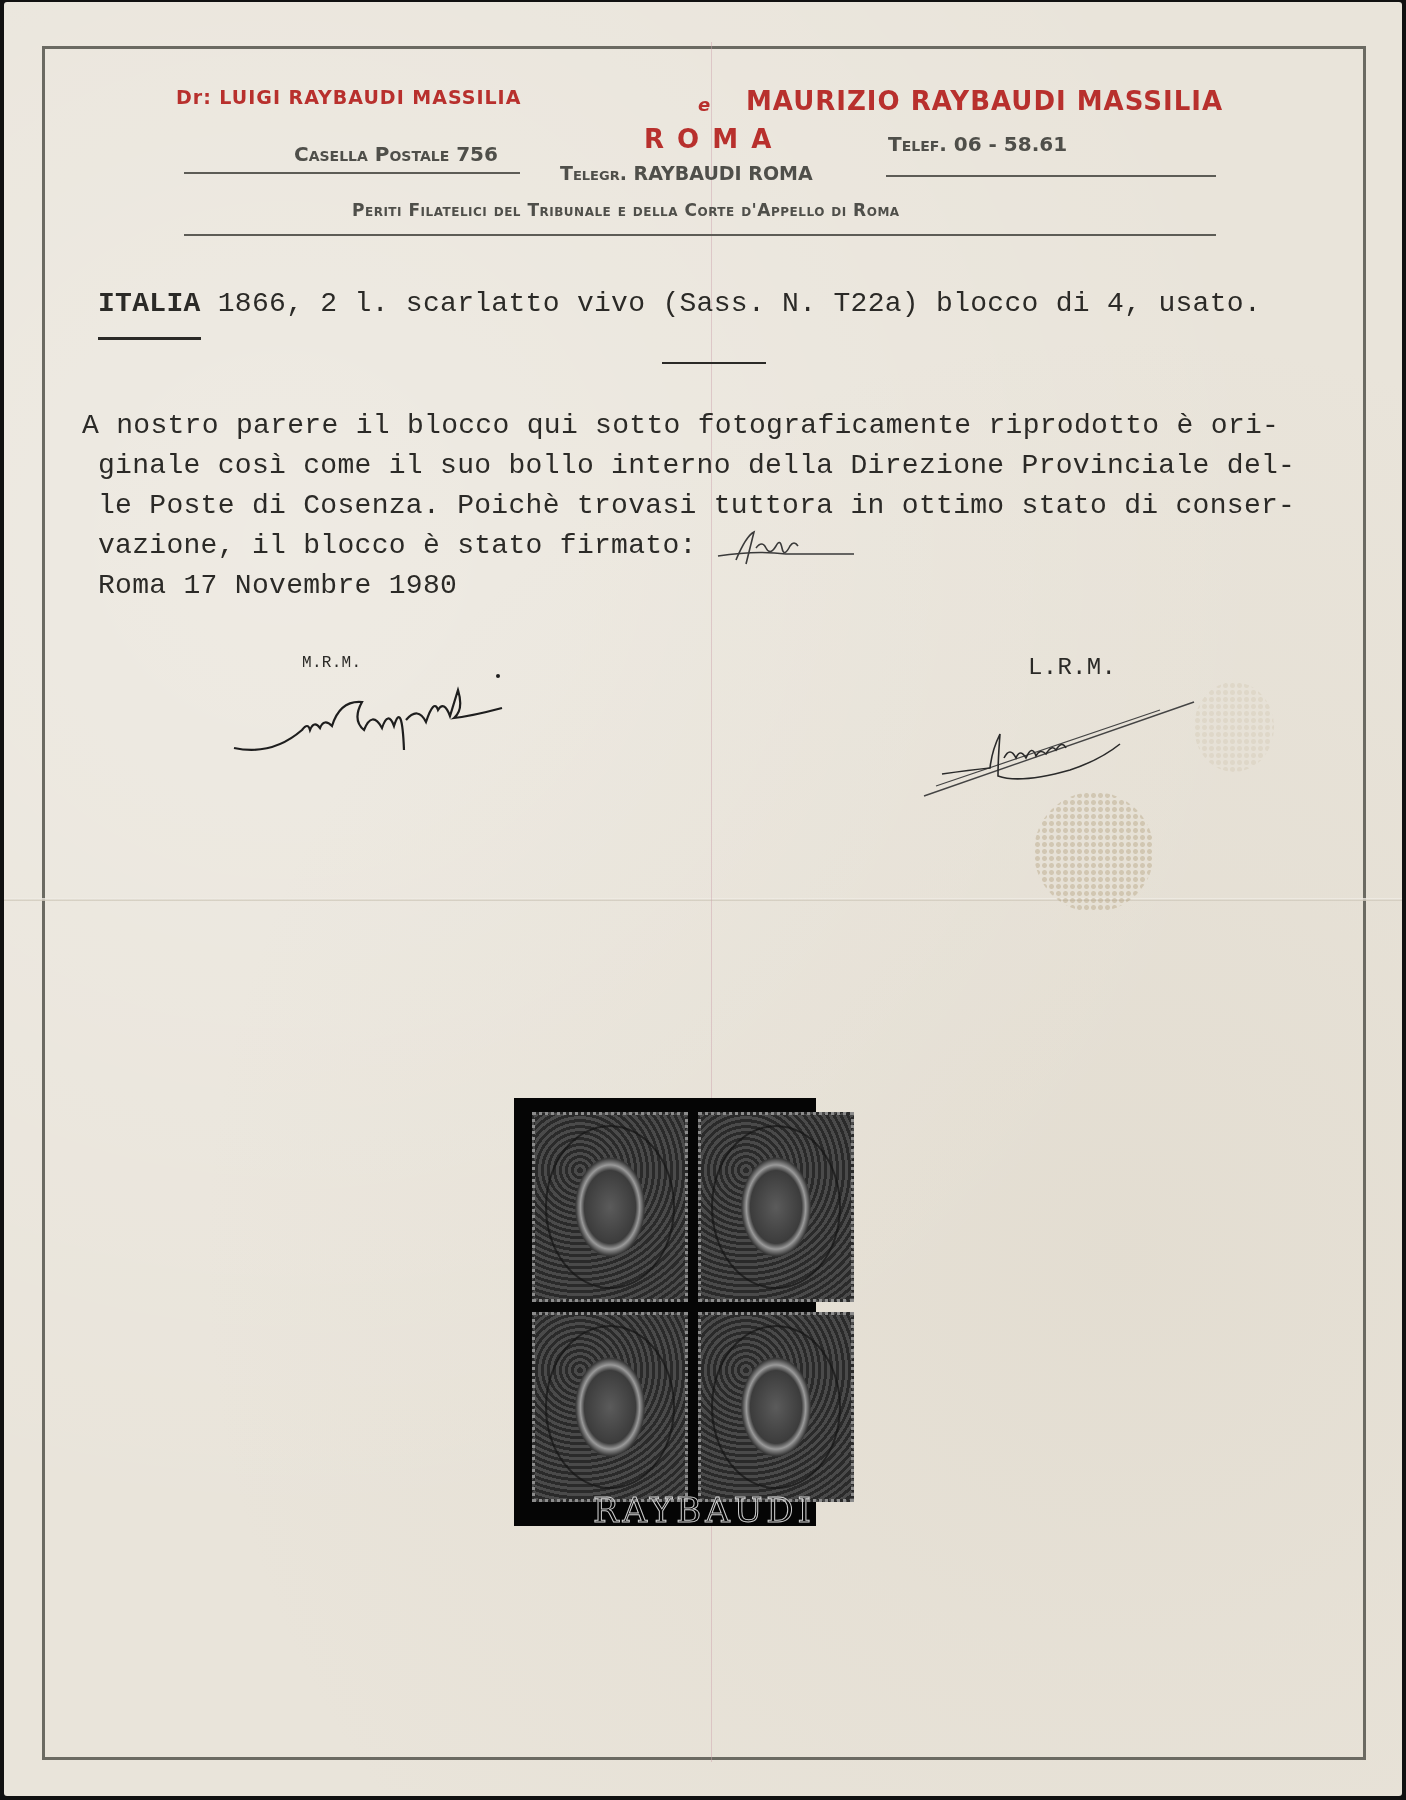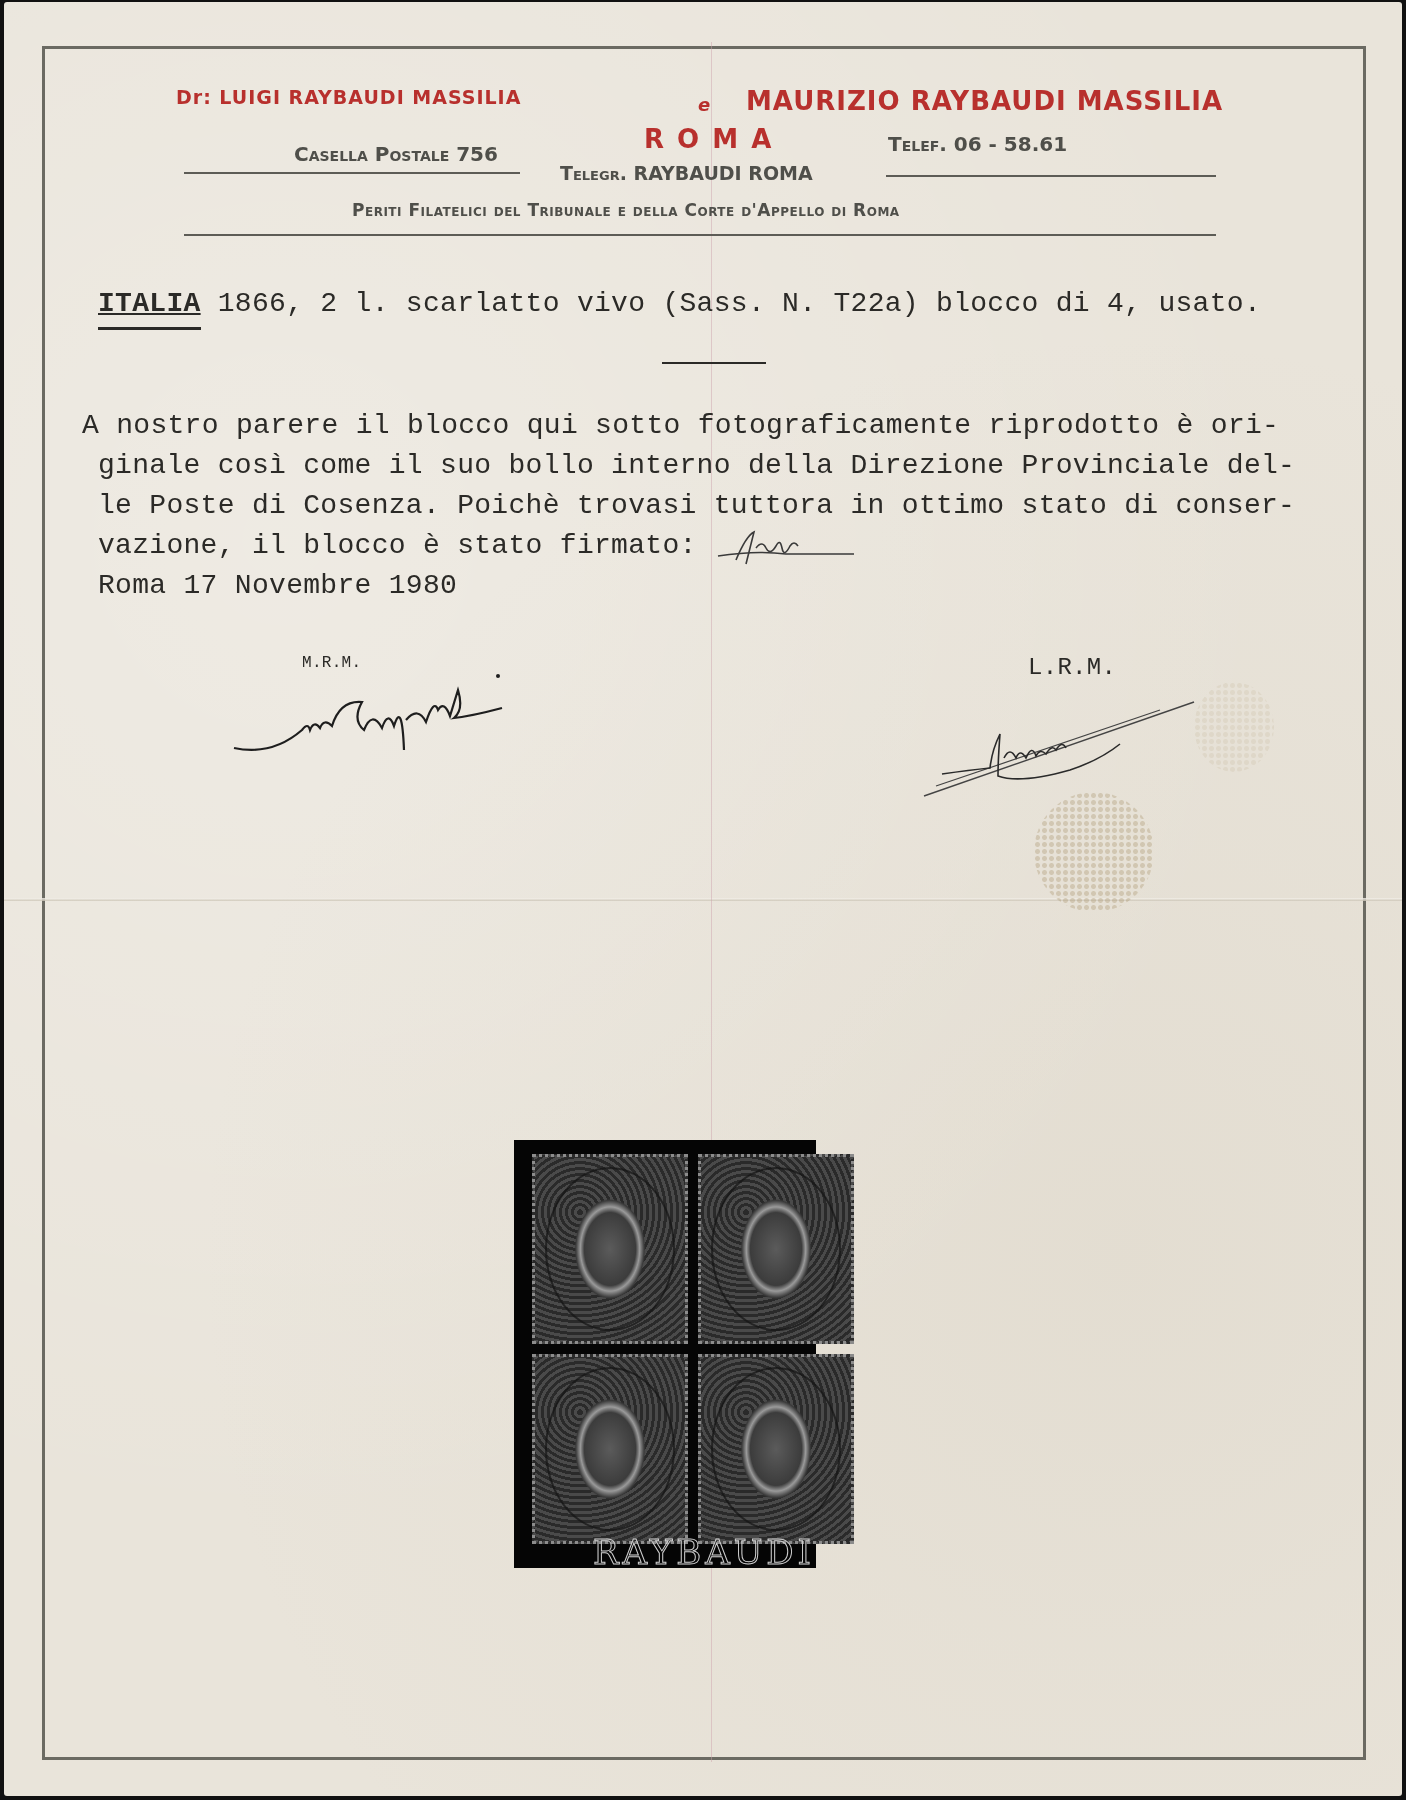--- a/index.html
+++ b/index.html
@@ -29,24 +29,24 @@
     background:rgba(205,160,170,0.45);
   }
   .sans { font-family:"DejaVu Sans", "Liberation Sans", sans-serif; }
   .mono { font-family:"Liberation Mono", "DejaVu Sans Mono", monospace; }
 
   .lh-red { color:#b8302d; font-weight:bold; position:absolute; white-space:nowrap; }
   .lh-grey { color:#4f4f4a; font-weight:bold; position:absolute; white-space:nowrap; font-variant:small-caps; }
   .rule { position:absolute; height:2px; background:#5d5c56; }
 
   .typed { position:absolute; color:#2b2a27; font-size:28px; white-space:pre; letter-spacing:0.3px; }
-  .underline { border-bottom:3px solid #2b2a27; padding-bottom:8px;text-decoration:underline; }
+  .underline { border-bottom:3px solid #2b2a27; padding-bottom:18px; }
 
   .stamp-photo {
-    position:absolute; left:510px; top:1138px; width:302px; height:428px;
+    position:absolute; left:510px; top:1096px; width:302px; height:428px;
     background:#050505;
   }
   .stamp-grid {
     position:absolute; left:18px; top:14px; width:322px; height:390px;
     display:grid; grid-template-columns:1fr 1fr; grid-template-rows:1fr 1fr; gap:10px;
   }
   .stamp {
     position:relative;
     background:
       radial-gradient(ellipse 38% 44% at 50% 50%, #5b5b5b 0%, #3c3c3c 45%, #9a9a9a 52%, #3a3a3a 60%, transparent 62%),

